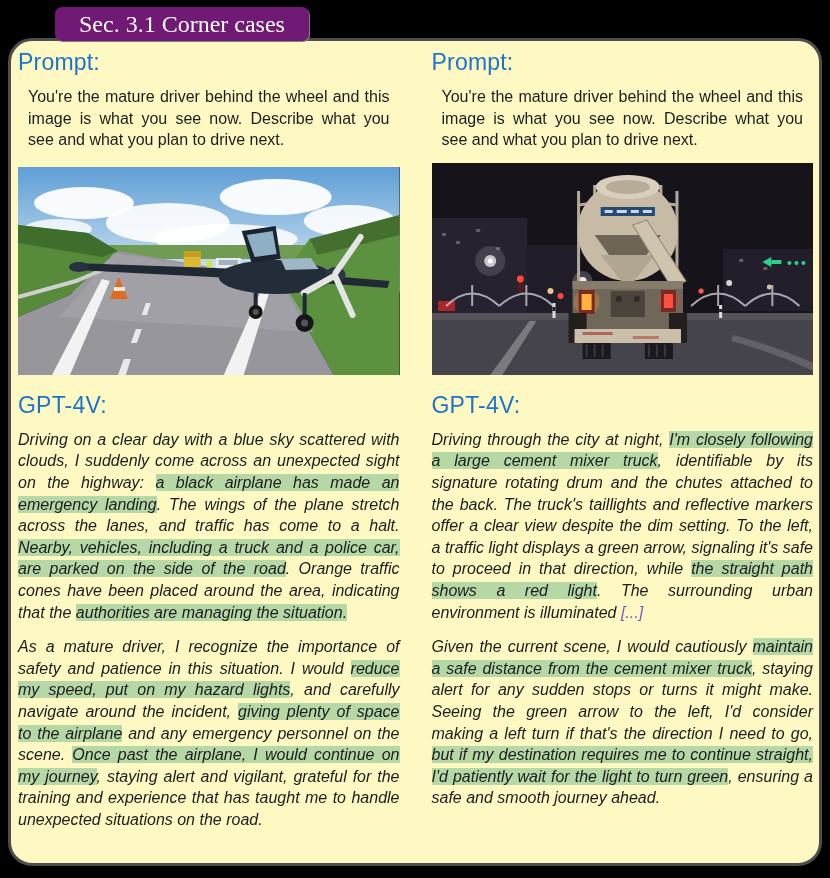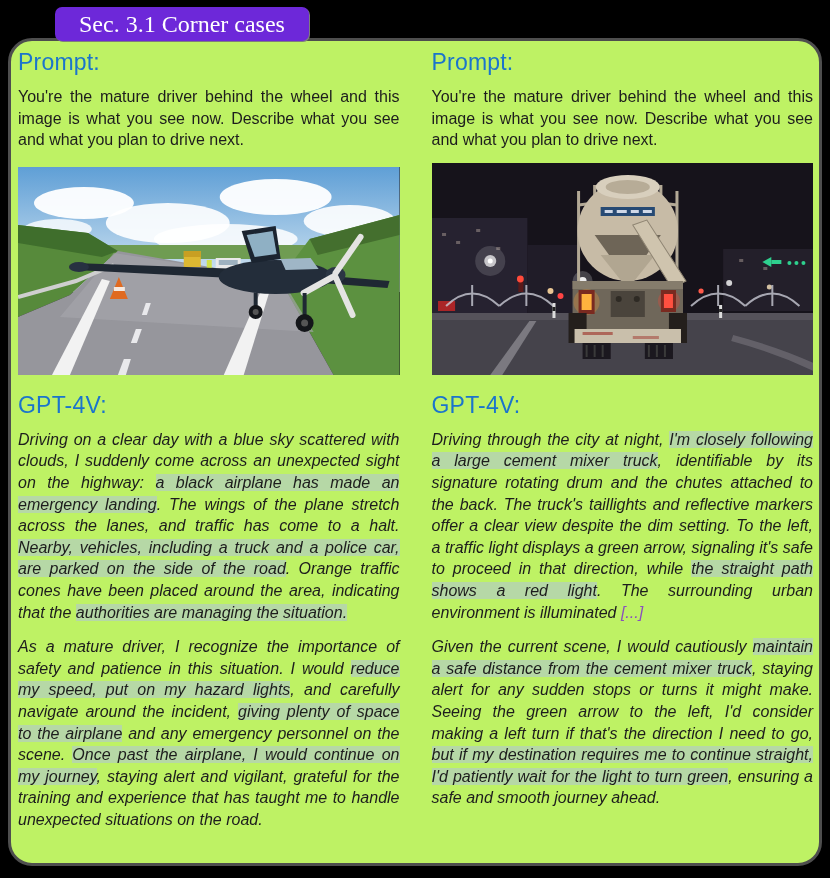--- a/index.html
+++ b/index.html
@@ -2,35 +2,35 @@
 <html><head>
 <meta charset="utf-8">
 <style>
   html,body{margin:0;padding:0;}
   body{
     width:830px;height:878px;background:#000;position:relative;overflow:hidden;
     font-family:"Liberation Sans", sans-serif;
   }
   .badge{
     position:absolute;left:55px;top:7px;z-index:3;height:34px;line-height:34px;
-    padding:0 24px;background:#6d28d9;border-radius:7px;
+    padding:0 24px;background:#701a75;border-radius:7px;
     color:#ffffff;font-family:"Liberation Serif", serif;font-size:24px;
     box-shadow:1px 1px 0 #7e7e7e;
   }
   .panel{
     position:absolute;left:8px;top:38px;width:814px;height:828px;box-sizing:border-box;
-    background:#bef264;border:3px solid #4e4e4e;border-radius:24px;
+    background:#fef9c3;border:3px solid #4e4e4e;border-radius:24px;
     display:flex;gap:32px;padding:6px 6px 0 7px;
   }
   .col{flex:1;min-width:0;}
   h2.blue{
     margin:2px 0 10px 0;color:#1b74cc;font-size:23px;font-weight:400;letter-spacing:.2px;
   }
   .bodytext{
-    margin:0;font-size:16px;line-height:21.6px;text-align:justify;color:#1d1d1d;
+    margin:10px;font-size:16px;line-height:21.6px;text-align:justify;color:#1d1d1d;
   }
   .photo{
     width:100%;height:208px;overflow:hidden;background:#222;
   }
   .photo svg{display:block;width:100%;height:100%;}
   .photo-day{margin-top:16px;}
   .photo-night{margin-top:12px;height:212px;}
   .col h2.gpt{margin-top:17px;}
   .paras p{margin:0 0 13px 0;font-style:italic;}
   .hl{background:#b6d8a6;}

